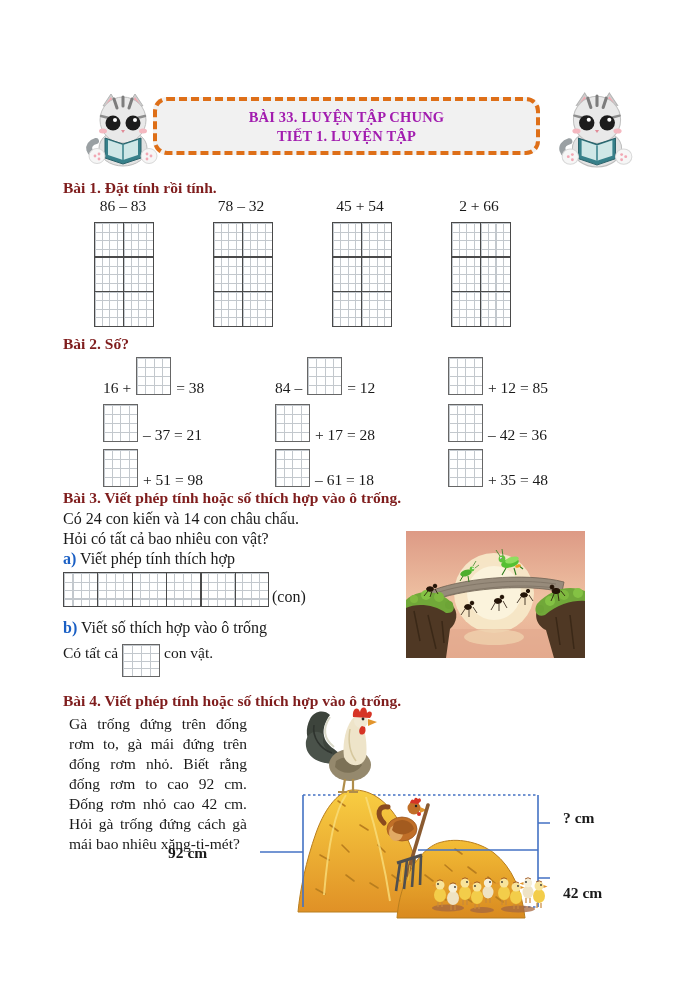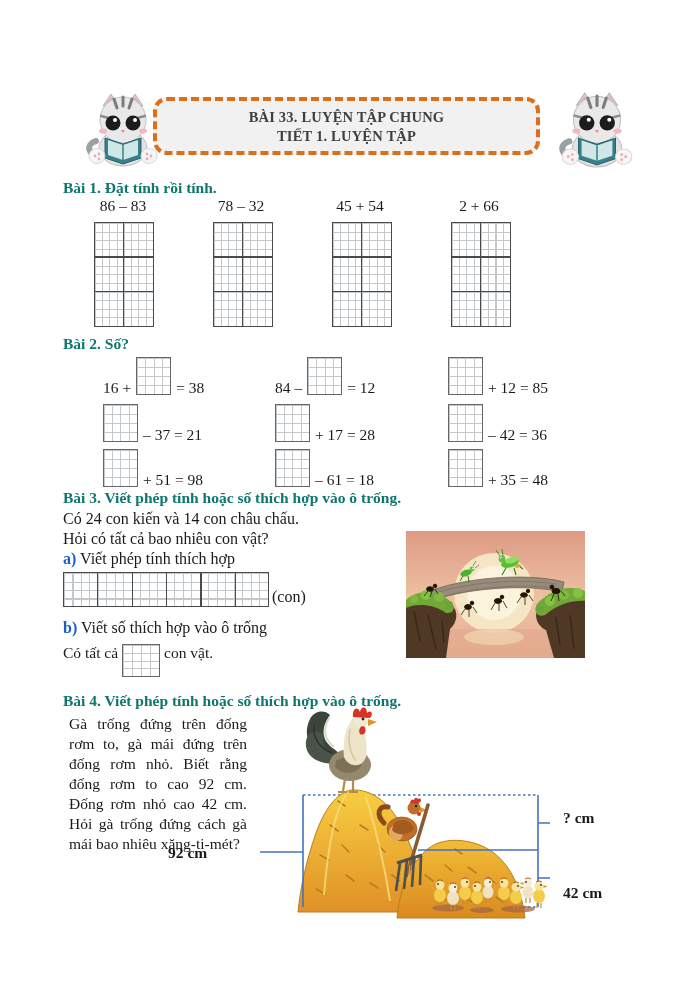--- a/index.html
+++ b/index.html
@@ -1,25 +1,25 @@
 <!DOCTYPE html>
 <html><head>
 <meta charset="utf-8">
 <style>
   html,body{margin:0;padding:0;background:#ffffff;}
   .page{position:relative;width:694px;height:982px;background:#ffffff;
         font-family:"Liberation Serif",serif;color:#1a1a1a;overflow:hidden;}
   .abs{position:absolute;}
-  .ex-title{font-weight:bold;color:#0f766e;font-size:15.5px;white-space:nowrap;}
+  .ex-title{font-weight:bold;color:#7f1d1d;font-size:15.5px;white-space:nowrap;}
   .body-text{font-size:16px;white-space:nowrap;}
   .blue-lbl{font-weight:bold;color:#1a5fc4;}
   .header-box{left:153px;top:97px;width:387px;height:58px;box-sizing:border-box;
         background:#f1f1f1;border:4px dashed #de6f18;border-radius:14px;
         text-align:center;padding-top:7px;}
-  .header-box .t{font-weight:bold;color:#404040;font-size:14.5px;line-height:19px;letter-spacing:.2px;}
+  .header-box .t{font-weight:bold;color:#a21caf;font-size:14.5px;line-height:19px;letter-spacing:.2px;}
   .p-label{width:100px;text-align:center;font-size:15.5px;top:197px;}
   
   .grid-lg{width:58px;height:103px;border:1.5px solid #4a4a4a;background:
      repeating-linear-gradient(to bottom, transparent 0 33.4px, #4a4a4a 33.4px 34.6px),
      linear-gradient(to right, transparent 0 27.8px, #4a4a4a 27.8px 29px, transparent 29px),
      repeating-linear-gradient(to right, #c3c8cd 0 1px, transparent 1px 7.25px),
      repeating-linear-gradient(to bottom, #c3c8cd 0 1px, transparent 1px 8.58px);}
   
   .grid-sm{width:33px;height:36px;border:1px solid #666;background:
      repeating-linear-gradient(to right, #c3c8cd 0 1px, transparent 1px 8.25px),

